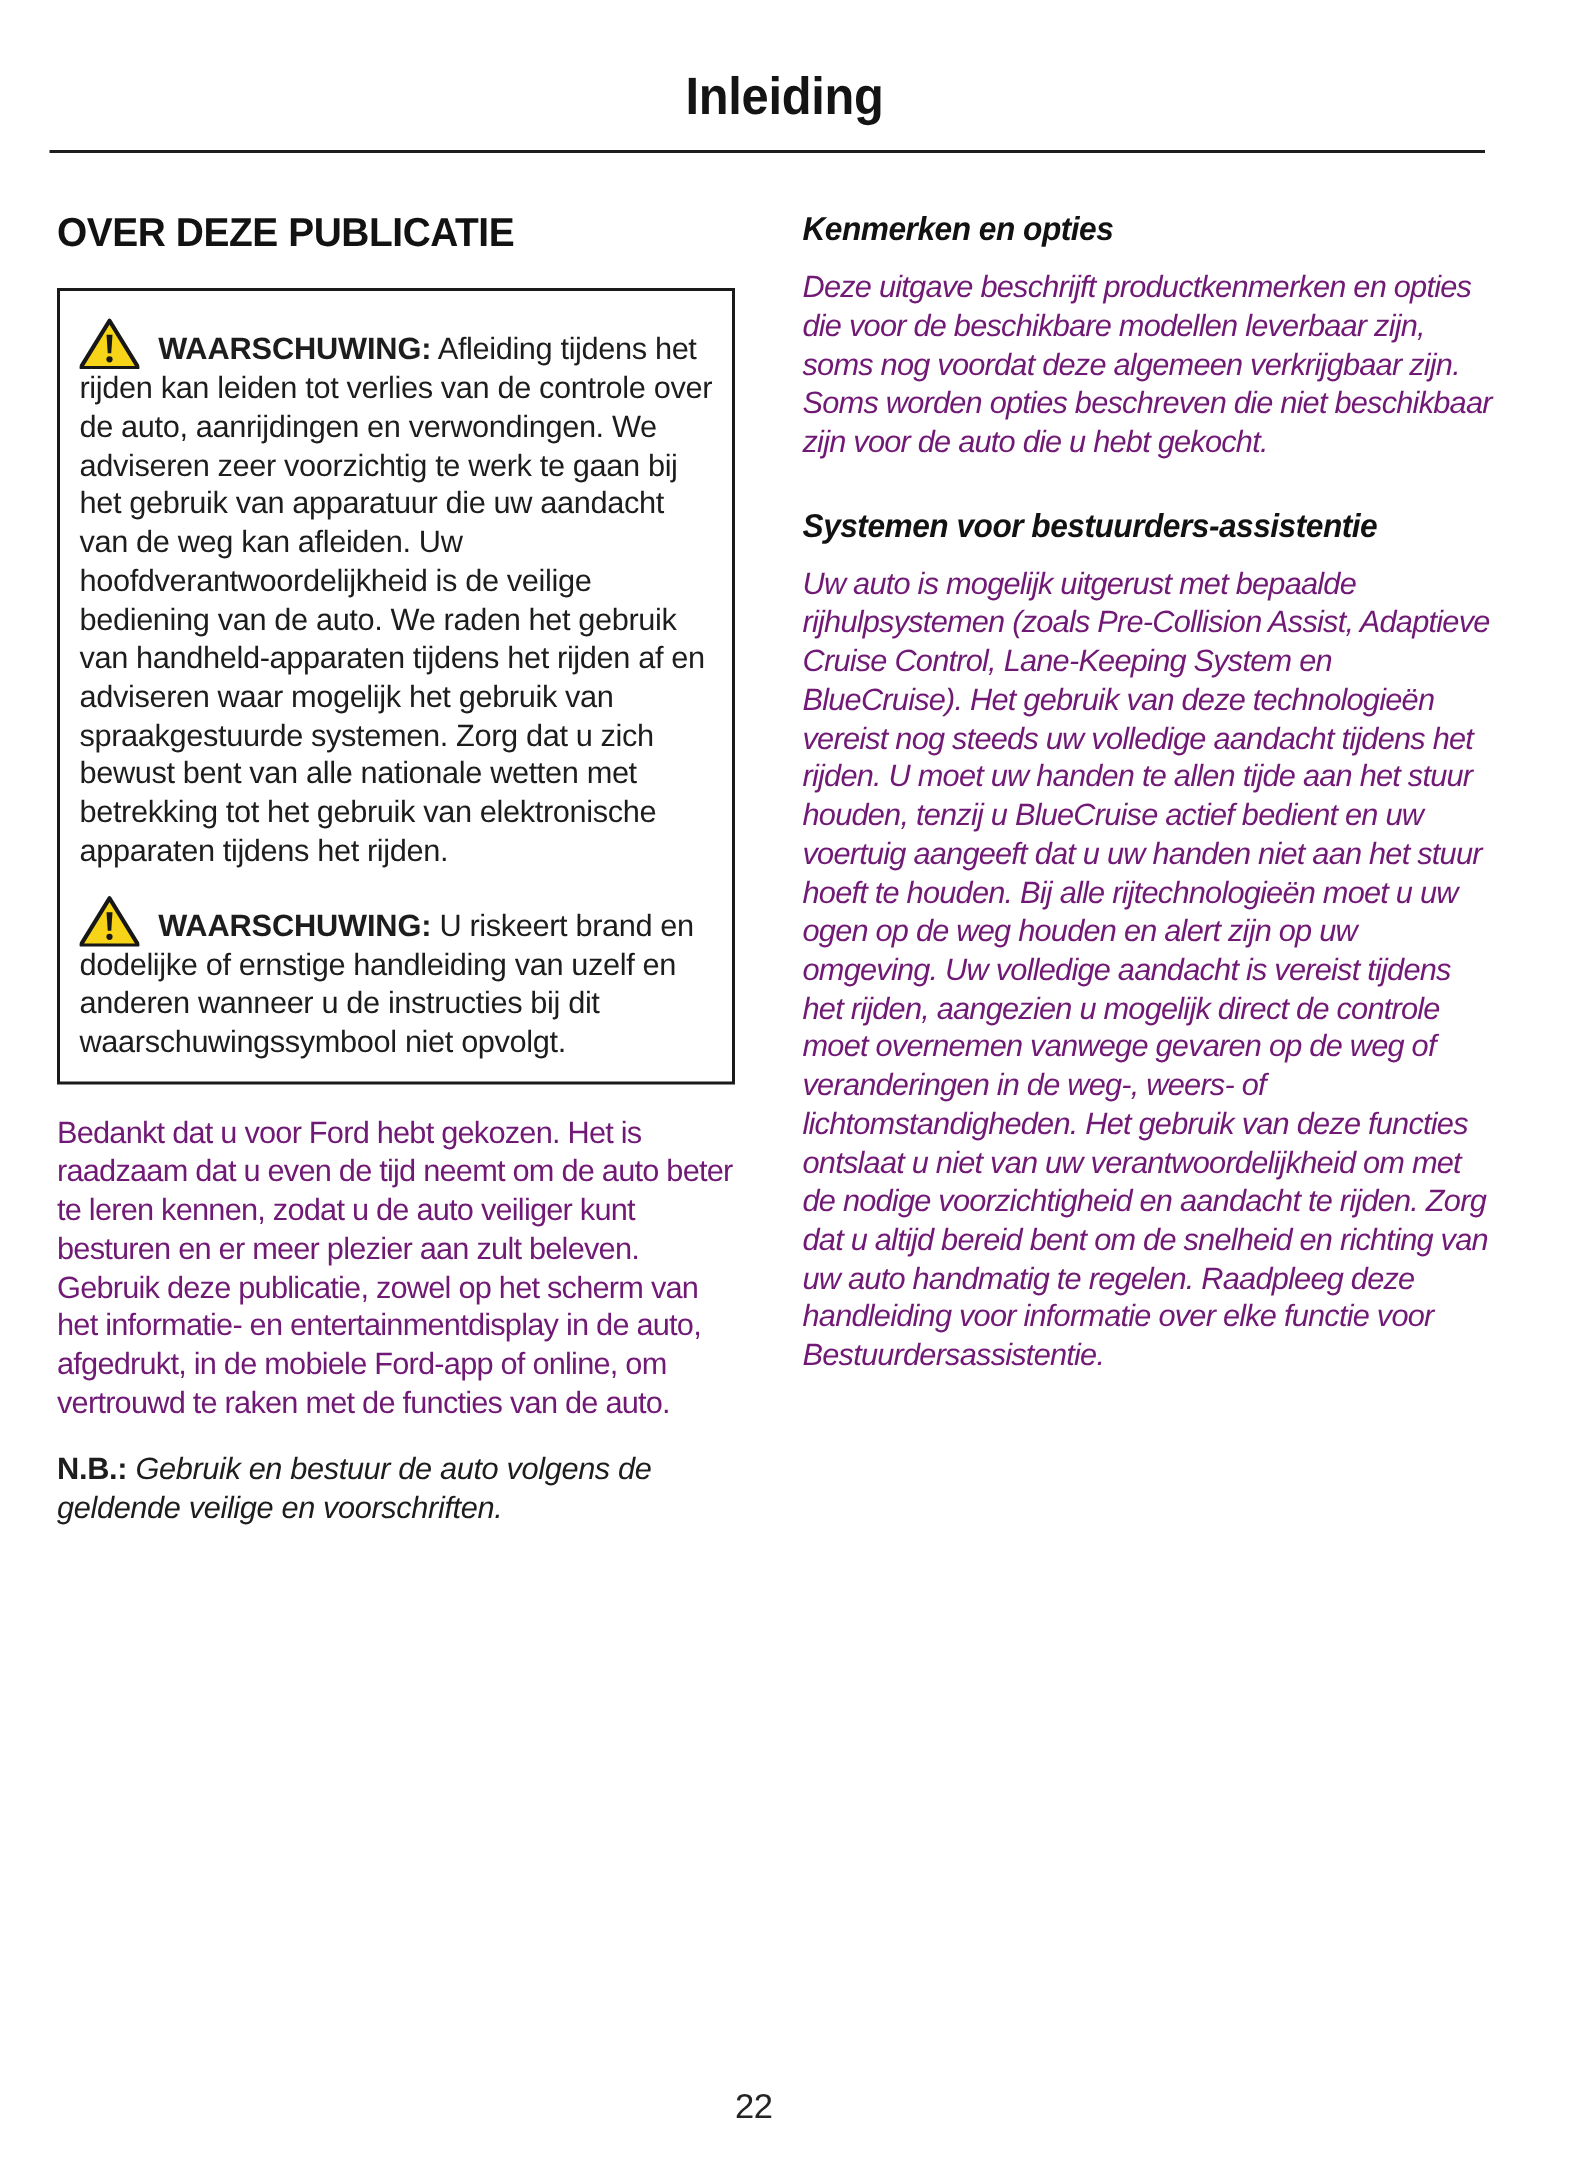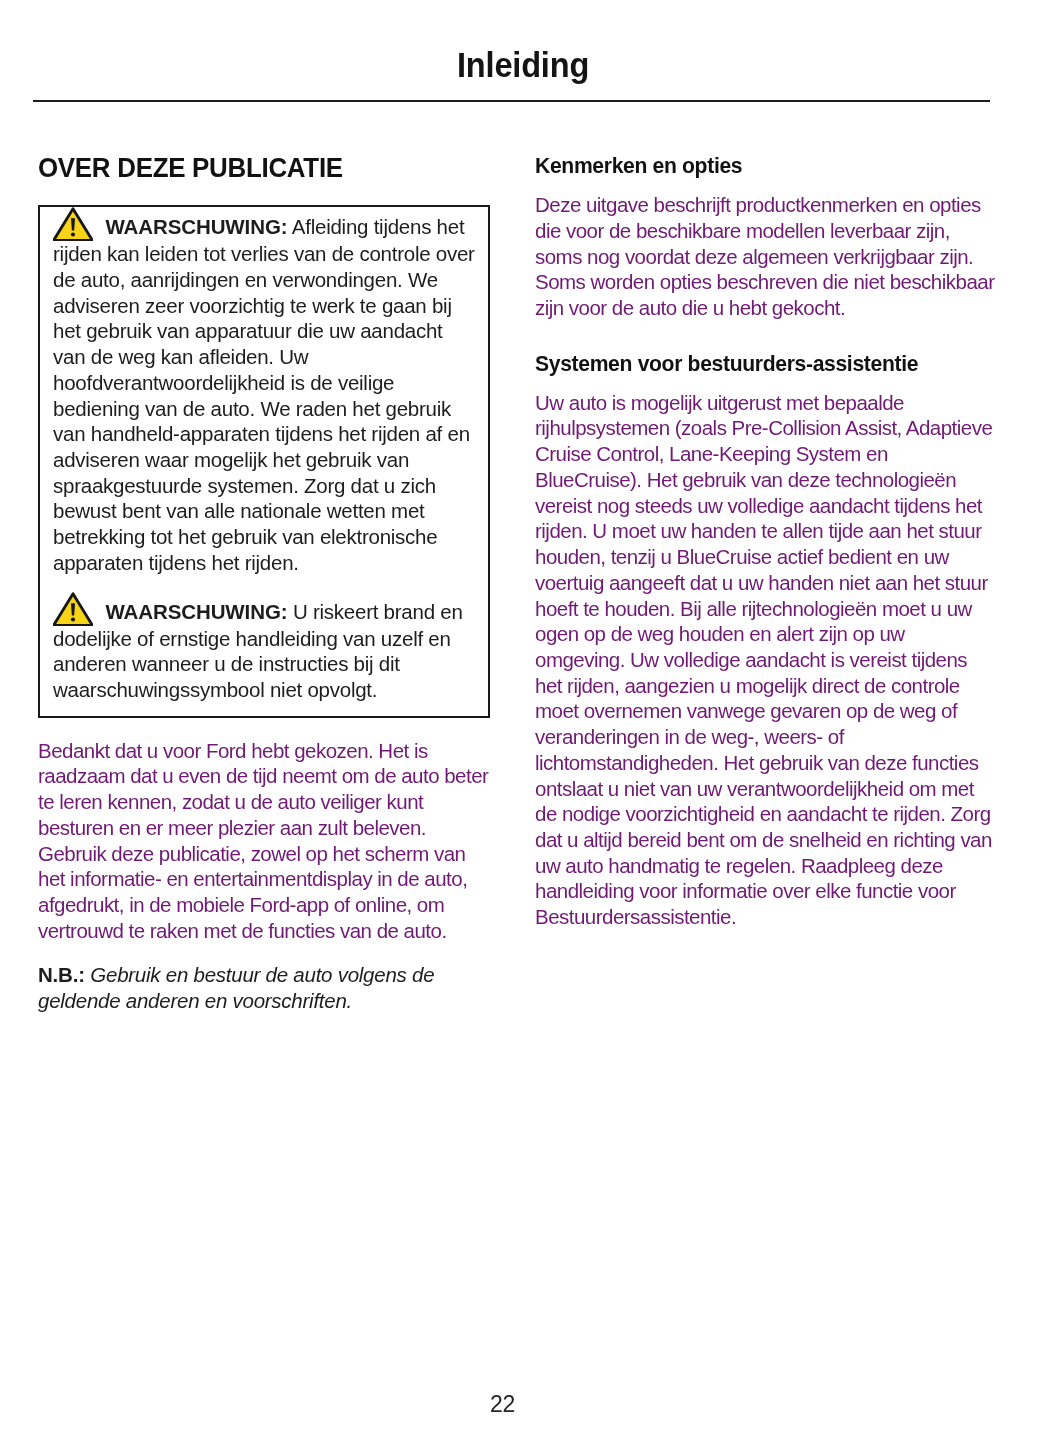--- a/index.html
+++ b/index.html
@@ -42,24 +42,24 @@
 
   
   .columns {
     position: absolute;
     top: 140px;
     left: 0;
     width: 1055px;
   }
   .col {
     position: absolute;
-    top: 13px;
+    top: 0;
   }
   .col-left  { left: 38px;  width: 452px; }
-  .col-right { left: 535px; width: 460px; }
+  .col-right { left: 535px; width: 460px; font-style: italic; }
 
   
   h1.section-heading {
     margin: 0 0 22px 0;
     font-size: 27px;
     font-weight: bold;
     letter-spacing: -0.3px;
     color: #121212;
     line-height: 1.12;
     transform: scaleX(0.96);
@@ -84,21 +84,21 @@
     line-height: 1.255;
     color: #701a75;
     letter-spacing: -0.25px;
   }
   p.body.last { margin-bottom: 15px; }
   p.body.squeeze { letter-spacing: -0.52px; }
 
   
   .warning-box {
     border: 2.5px solid #1a1a1a;
-    padding: 0 13px 13px 13px;
+    padding: 18px 13px 13px 13px;
     margin: 0 0 20px 0;
     width: 452px;
   }
   .warning-para {
     margin: 0;
     font-size: 20.5px;
     line-height: 1.255;
     color: #1d1d1d;
     letter-spacing: -0.25px;
   }
@@ -188,21 +188,21 @@
         <span class="warning-label">WAARSCHUWING:</span>
         <span> U riskeert brand en dodelijke of ernstige handleiding van uzelf en anderen wanneer u de instructies bij dit waarschuwingssymbool niet opvolgt.</span>
       </p>
 
     </div>
 
     <p class="body squeeze">Bedankt dat u voor Ford hebt gekozen.  Het is raadzaam dat u even de tijd neemt om de auto beter te leren kennen, zodat u de auto veiliger kunt besturen en er meer plezier aan zult beleven.  Gebruik deze publicatie, zowel op het scherm van het informatie- en entertainmentdisplay in de auto, afgedrukt, in de mobiele Ford-app of online, om vertrouwd te raken met de functies van de auto.</p>
 
     <p class="note">
       <span class="note-label">N.B.:</span>
-      <span> Gebruik en bestuur de auto volgens de geldende anderen en voorschriften.</span>
+      <span> Gebruik en bestuur de auto volgens de geldende veilige en voorschriften.</span>
     </p>
 
 
   </div>
 
   <div class="col col-right">
 
     <h2 class="sub-heading">Kenmerken en opties</h2>
 
     <p class="body squeeze">Deze uitgave beschrijft productkenmerken en opties die voor de beschikbare modellen leverbaar zijn, soms nog voordat deze algemeen verkrijgbaar zijn. Soms worden opties beschreven die niet beschikbaar zijn voor de auto die u hebt gekocht.</p>

